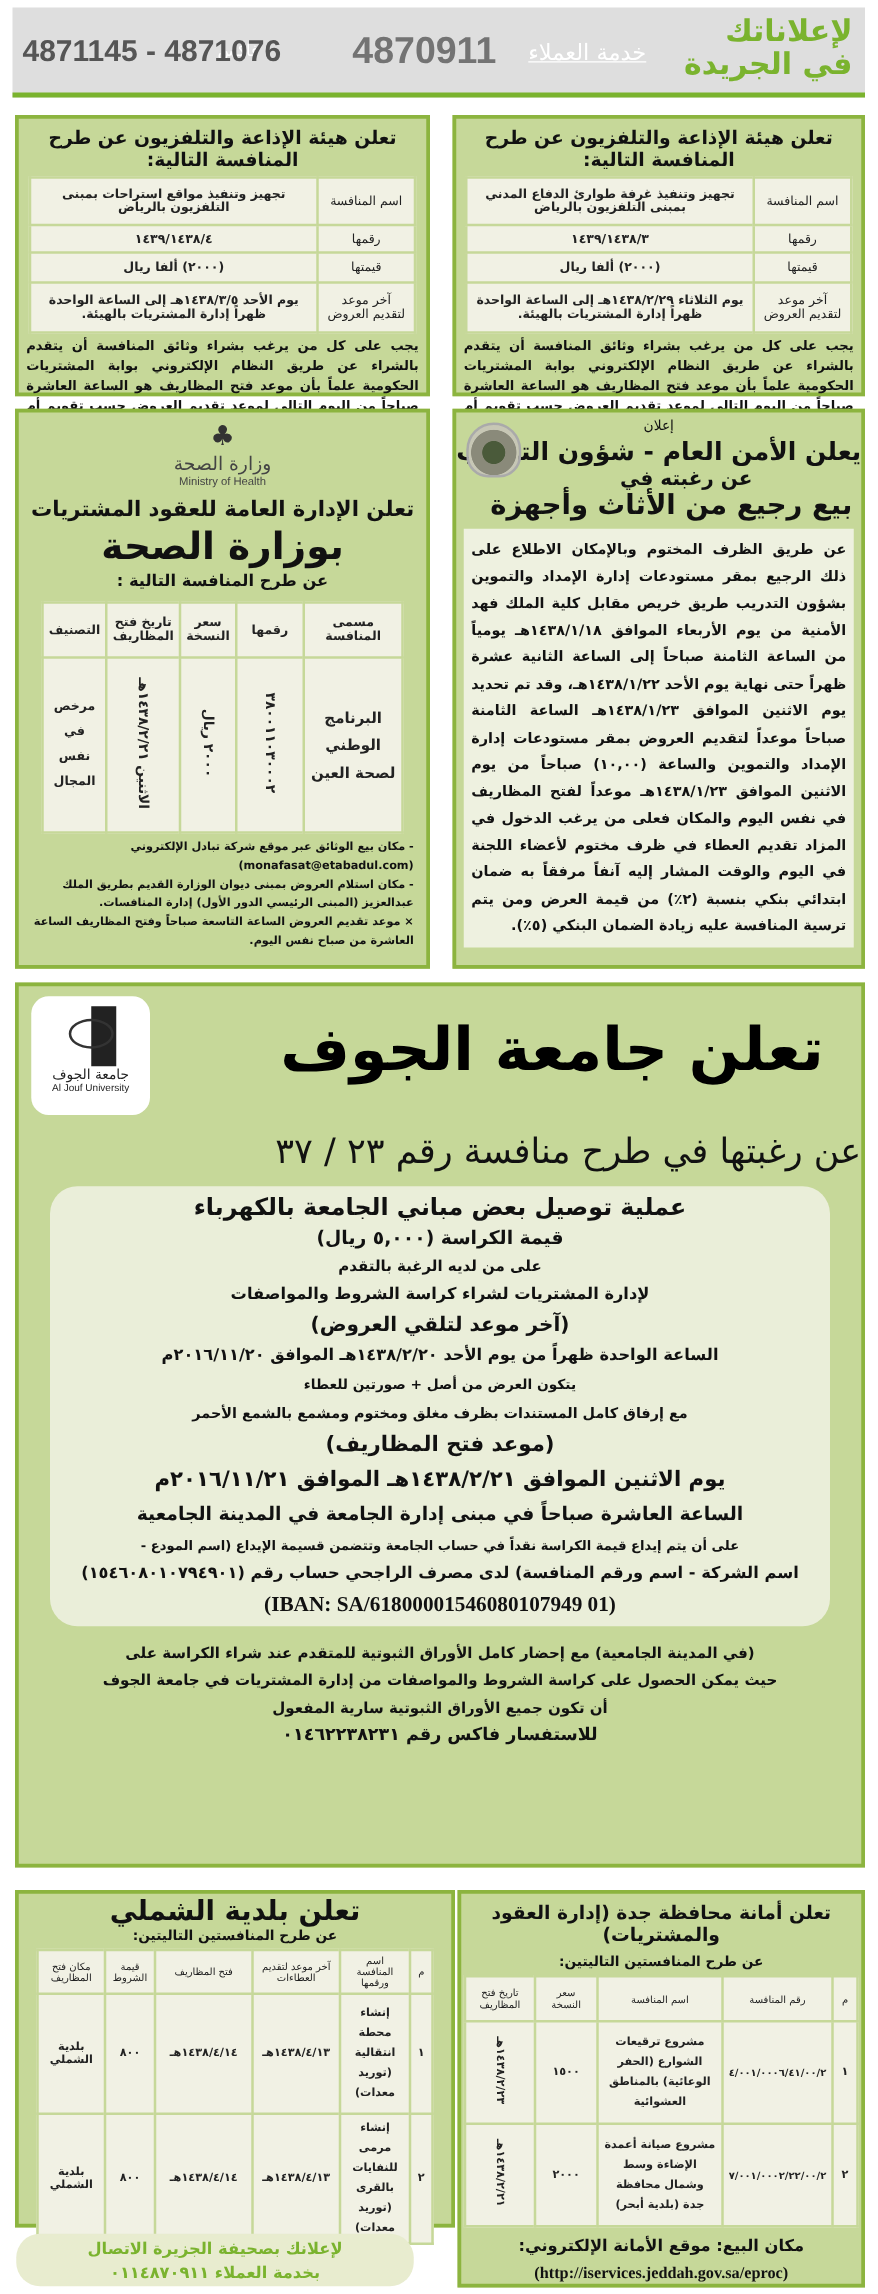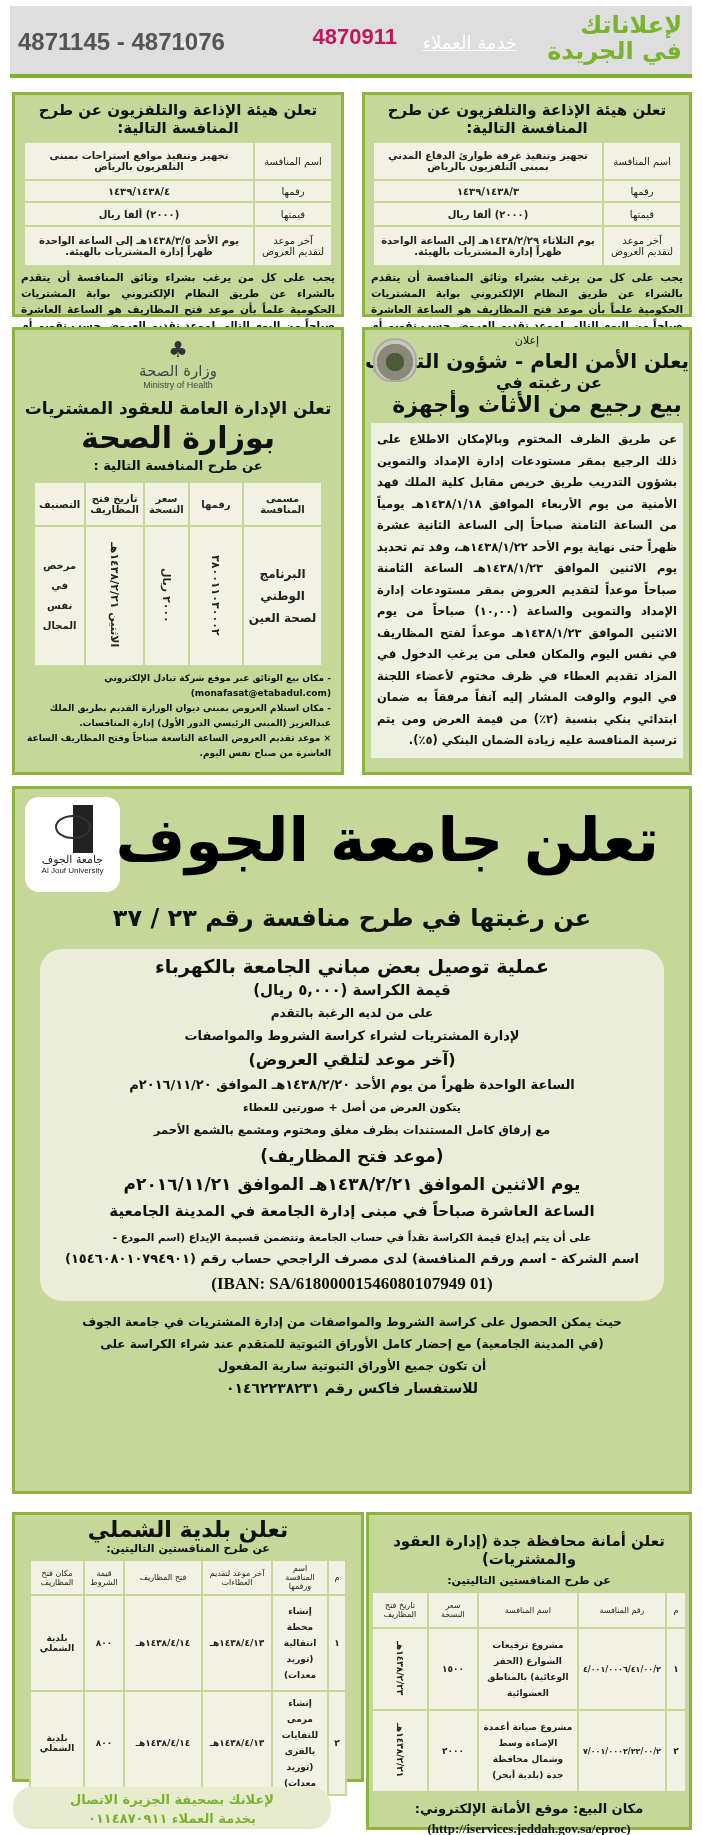--- a/index.html
+++ b/index.html
@@ -2,21 +2,21 @@
 <html><head>
 <meta charset="utf-8">
 <style>
   * { box-sizing: border-box; margin: 0; padding: 0; }
   html, body { width: 702px; height: 1835px; background: #ffffff; overflow: hidden; }
   body { font-family: "DejaVu Sans", sans-serif; color: #111; direction: rtl; position: relative; }
 
   .header { position: absolute; left: 10px; top: 6px; width: 682px; height: 72px; background: #dedede; border-bottom: 4px solid #7ab32e; }
   .header .brand { position: absolute; right: 10px; top: 6px; text-align: right; color: #7ab32e; font-weight: bold; font-size: 24px; line-height: 26px; }
   .header .svc-label { position: absolute; right: 175px; top: 26px; color: #ffffff; font-size: 18px; text-decoration: underline; }
-  .header .svc-num { position: absolute; right: 295px; top: 18px; color: #be185d; font-weight: bold; font-size: 22px; font-family: "Liberation Sans", sans-serif; direction: ltr; }
+  .header .svc-num { position: absolute; right: 295px; top: 18px; color: #737373; font-weight: bold; font-size: 30px; font-family: "Liberation Sans", sans-serif; direction: ltr; }
   .header .fax-label { position: absolute; right: 485px; top: 28px; color: #fff; font-size: 13px; }
   .header .fax-num { position: absolute; left: 8px; top: 22px; color: #555; font-weight: bold; font-size: 24px; font-family: "Liberation Sans", sans-serif; direction: ltr; }
 
   .panel { position: absolute; background: #c6d899; border: 3px solid #8cb43f; }
   .panel-title { text-align: center; font-weight: bold; color: #111; }
   .cell-table { border-collapse: collapse; background: #f1f1e4; }
   .cell-table td, .cell-table th { border: 2px solid #c6d899; text-align: center; vertical-align: middle; font-size: 10px; font-weight: bold; padding: 3px 4px; color: #222; }
   .cell-table th { font-weight: normal; }
   .note { font-size: 10.5px; font-weight: bold; line-height: 16px; text-align: justify; padding: 2px 6px; }
 
@@ -48,28 +48,28 @@
   .vtext { writing-mode: vertical-rl; display: inline-block; font-size: 11px; }
   .moh-notes { font-size: 9px; font-weight: bold; line-height: 15px; padding: 4px 10px; }
 
   
   .jouf-logo { position: absolute; left: 10px; top: 8px; width: 95px; height: 95px; background: #fff; border-radius: 14px; text-align: center; }
   .jouf-logo .mark { margin: 8px auto 0; width: 40px; height: 48px; position: relative; }
   .jouf-logo .mark .blk { position: absolute; right: 0; top: 0; width: 20px; height: 48px; background: #222; }
   .jouf-logo .mark .ring { position: absolute; left: 2px; top: 10px; width: 36px; height: 24px; border: 2px solid #333; border-radius: 50%; }
   .jouf-logo .ar { font-size: 11px; color: #222; }
   .jouf-logo .en { font-size: 8px; color: #222; font-family: "Liberation Sans", sans-serif; }
-  .jouf-title { position: absolute; right: 30px; top: 6px; font-size: 60px; font-weight: bold; line-height: 90px; color: #000; }
-  .jouf-sub { position: absolute; left: 0; right: 0; top: 115px; text-align: center; font-size: 24px; font-weight: bold; }
+  .jouf-title { position: absolute; right: 30px; top: 6px; font-size: 48px; font-weight: bold; line-height: 90px; color: #000; }
+  .jouf-sub { position: absolute; left: 0; right: 0; top: 115px; font-size: 28px; font-weight: normal; }
   .jouf-inner { position: absolute; left: 25px; right: 25px; top: 160px; height: 352px; background: #eaeed9; border-radius: 22px; text-align: center; padding-top: 4px; }
   .ji { font-weight: bold; color: #111; }
   .jouf-foot { position: absolute; left: 0; right: 0; top: 522px; text-align: center; font-size: 12px; font-weight: bold; line-height: 22px; }
 
   
-  .jed .panel-title { font-size: 15px; margin-top: 17px; }
+  .jed .panel-title { font-size: 15px; margin-top: 6px; }
   .jed .sub { text-align: center; font-size: 11px; font-weight: bold; margin: 6px 0 4px; }
   .jed table { width: 316px; margin: 4px auto 0; }
   .jed table th { font-size: 8px; height: 36px; }
   .jed table td { font-size: 9px; }
   .jed .foot { text-align: center; font-weight: bold; font-size: 13px; line-height: 20px; margin-top: 6px; }
 
   
   .sha .panel-title { font-size: 22px; letter-spacing: 4px; margin-top: 2px; }
   .sha .sub { text-align: center; font-size: 11px; font-weight: bold; }
   .sha table { width: 318px; margin: 4px auto 0; }
@@ -207,22 +207,22 @@
     <div class="ji" style="font-size:11px; line-height:22px;">يتكون العرض من أصل + صورتين للعطاء</div>
     <div class="ji" style="font-size:11.5px; line-height:22px;">مع إرفاق كامل المستندات بظرف مغلق ومختوم ومشمع بالشمع الأحمر</div>
     <div class="ji" style="font-size:17px; line-height:30px;">(موعد فتح المظاريف)</div>
     <div class="ji" style="font-size:17px; line-height:26px;">يوم الاثنين الموافق ١٤٣٨/٢/٢١هـ الموافق ٢٠١٦/١١/٢١م</div>
     <div class="ji" style="font-size:15px; line-height:28px;">الساعة العاشرة صباحاً في مبنى إدارة الجامعة في المدينة الجامعية</div>
     <div class="ji" style="font-size:10.5px; line-height:24px;">على أن يتم إيداع قيمة الكراسة نقداً في حساب الجامعة وتتضمن قسيمة الإيداع (اسم المودع -</div>
     <div class="ji" style="font-size:13px; line-height:20px;">اسم الشركة - اسم ورقم المنافسة) لدى مصرف الراجحي حساب رقم (١٥٤٦٠٨٠١٠٧٩٤٩٠١)</div>
     <div class="ji" style="font-size:17px; line-height:30px; font-family:'Liberation Serif', serif; direction:ltr;">(IBAN: SA/61800001546080107949 01)</div>
   </div>
   <div class="jouf-foot">
+    <div>(في المدينة الجامعية) مع إحضار كامل الأوراق الثبوتية للمتقدم عند شراء الكراسة على</div>
     <div>حيث يمكن الحصول على كراسة الشروط والمواصفات من إدارة المشتريات في جامعة الجوف</div>
-    <div>(في المدينة الجامعية) مع إحضار كامل الأوراق الثبوتية للمتقدم عند شراء الكراسة على</div>
     <div>أن تكون جميع الأوراق الثبوتية سارية المفعول</div>
     <div style="font-size:14px;">للاستفسار فاكس رقم ٠١٤٦٢٢٣٨٢٣١</div>
   </div>
 </div>
 
 <div class="panel jed" style="left:366px; top:1512px; width:326px; height:318px;">
   <div class="panel-title">تعلن أمانة محافظة جدة (إدارة العقود والمشتريات)</div>
   <div class="sub">عن طرح المنافستين التاليتين:</div>
   <table class="cell-table">
     <tbody>

